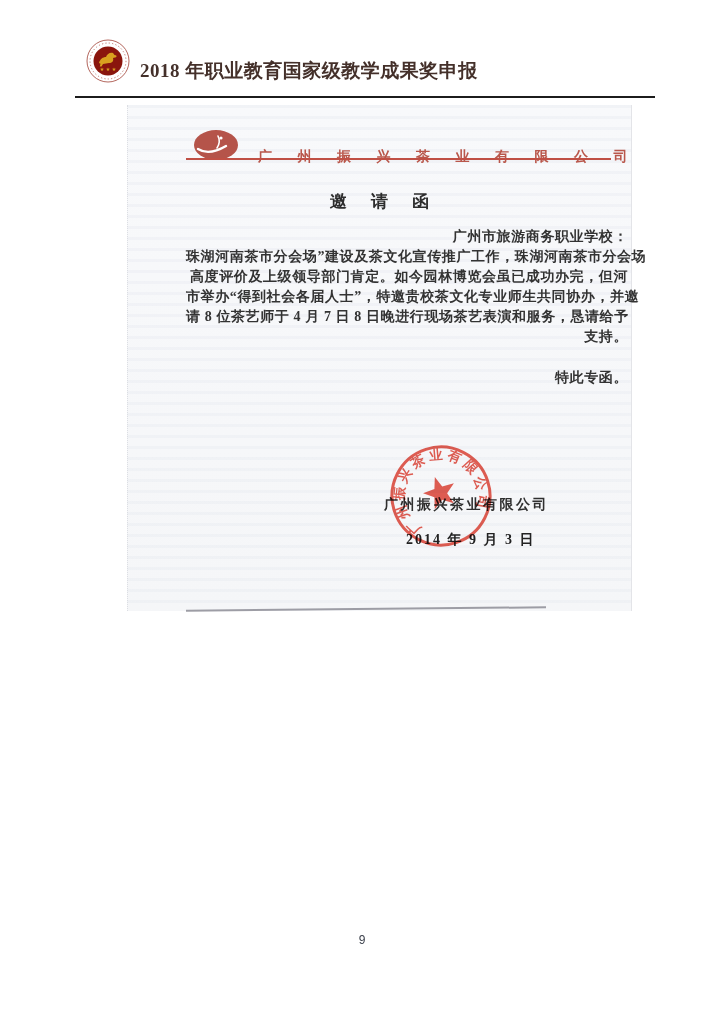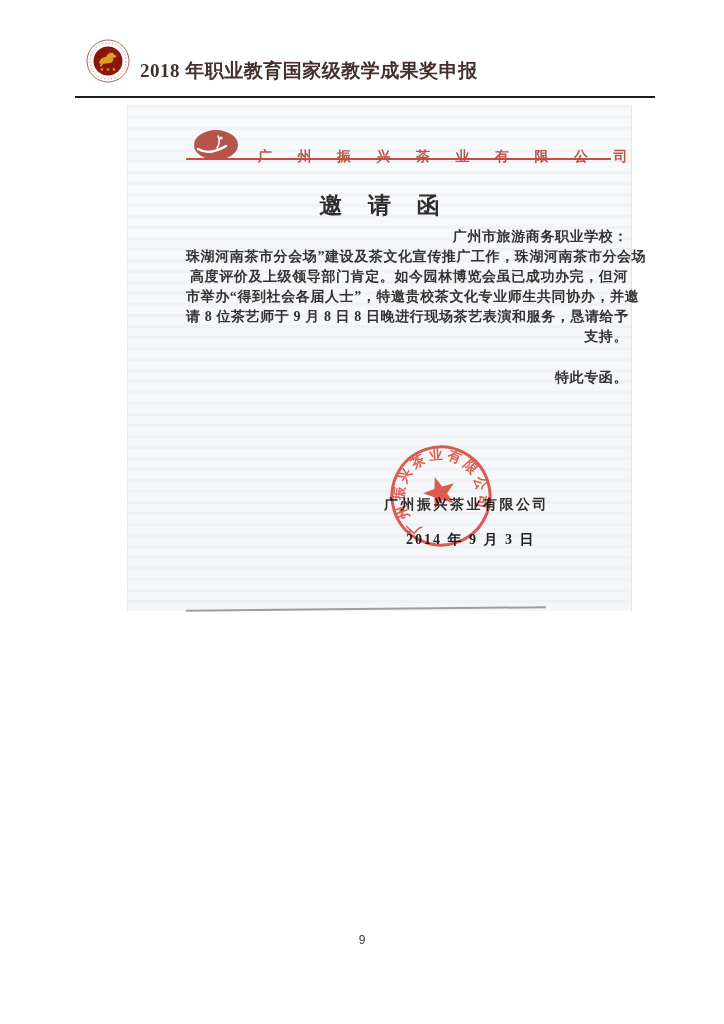--- a/index.html
+++ b/index.html
@@ -32,21 +32,21 @@
   
   .lh-logo{position:absolute;left:65px;top:24px;width:46px;height:32px;}
   .lh-name{
     position:absolute;left:122px;top:35px;margin:8px;
     font-size:14px;font-weight:bold;color:#b9574b;letter-spacing:11px;white-space:nowrap;
   }
   .lh-underline{position:absolute;left:58px;top:53px;width:425px;height:2px;background:#c05045;}
   
   .letter-title{
     position:absolute;left:0;top:85px;width:503px;margin:0;text-align:center;
-    font-size:23px;font-weight:bold;color:#2d2d2d;letter-spacing:10px;text-indent:10px;
+    font-size:17px;font-weight:bold;color:#2d2d2d;letter-spacing:10px;text-indent:10px;
   }
   
   .letter-body{
     position:absolute;left:58px;top:122px;width:442px;
     font-size:14px;line-height:20px;font-weight:600;color:#333333;
     letter-spacing:0.6px;
     text-align:right;
   }
   .letter-body .line{height:20px;white-space:nowrap;}
   .letter-body .line.gap{margin-top:21px;}
@@ -96,21 +96,21 @@
     <p class="lh-name">广 州 振 兴 茶 业 有 限 公 司</p>
     <div class="lh-underline"></div>
 
     <p class="letter-title">邀 请 函</p>
 
     <div class="letter-body">
       <div class="line">广州市旅游商务职业学校：</div>
       <div class="line">珠湖河南茶市分会场”建设及茶文化宣传推广工作，珠湖河南茶市分会场</div>
       <div class="line">高度评价及上级领导部门肯定。如今园林博览会虽已成功办完，但河</div>
       <div class="line">市举办“得到社会各届人士”，特邀贵校茶文化专业师生共同协办，并邀</div>
-      <div class="line">请 8 位茶艺师于 9 月 8 日 8 日晚进行现场茶艺表演和服务，恳请给予</div>
+      <div class="line">请 8 位茶艺师于 4 月 7 日 8 日晚进行现场茶艺表演和服务，恳请给予</div>
       <div class="line">支持。</div>
       <div class="line gap">　　特此专函。</div>
     </div>
 
     <p class="sig-company">广州振兴茶业有限公司</p>
     <p class="sig-date">2014 年 9 月 3 日</p>
 
     <svg class="stamp" viewBox="0 0 120 120">
       <defs>
         <path id="stampArc" d="M 33.8,86.2 A 37,37 0 1 1 86.2,86.2" fill="none"></path>

